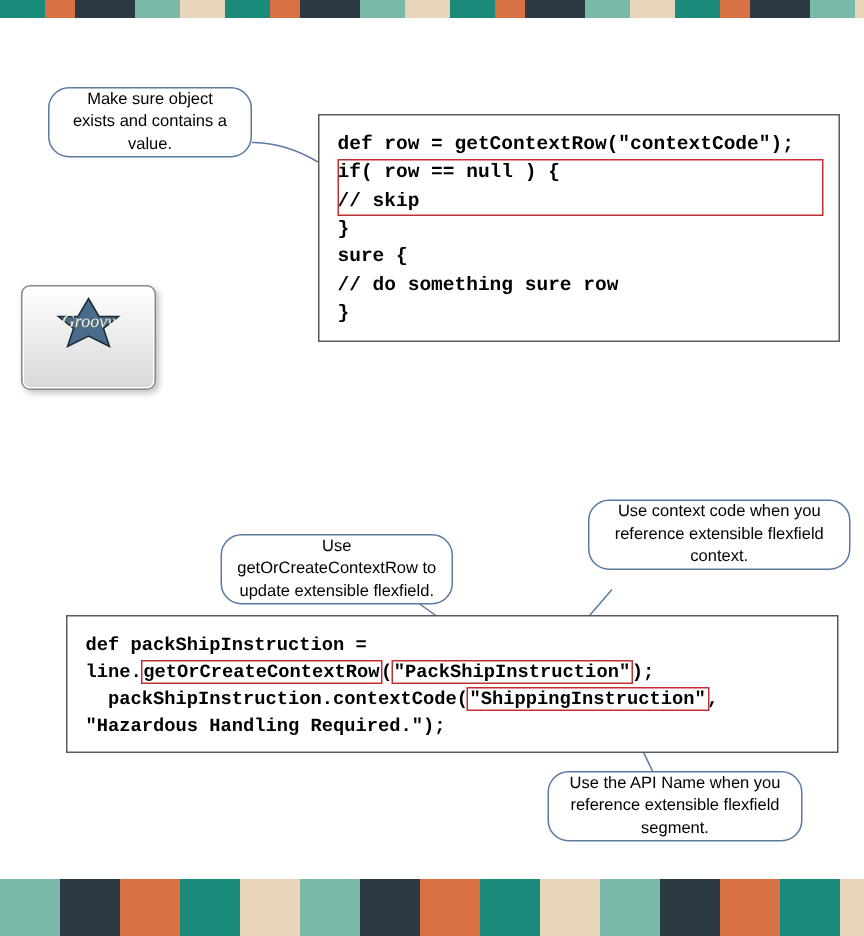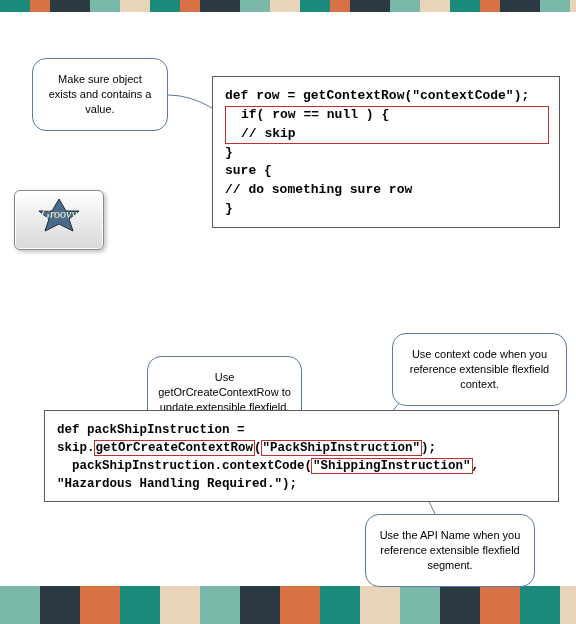--- a/index.html
+++ b/index.html
@@ -23,54 +23,53 @@
   .banner.top { top: 0; }
   .banner.bot { top: 584px; height: 40px;
     background: linear-gradient(180deg,#fff 0 2px,transparent 2px),
       repeating-linear-gradient(90deg,#7ab8aa 0 40px,#2b3a42 40px 80px,#d87244 80px 120px,#1a8a7a 120px 160px,#e8d4b8 160px 200px);
   }
   .callout {
     position: absolute;
     border: 1px solid #5a7aa0;
     background: #fff;
     border-radius: 14px;
-    padding: 13px 10px;
+    padding: 0 10px;
     font-size: 11px;
     line-height: 1.35;
     text-align: center;
     color: #000;
   }
   .codebox {
     position: absolute;
     border: 1px solid #5a5a5a;
     background: #fff;
     padding: 10px 12px;
     font-family: "Courier New", monospace;
     font-size: 13px;
     font-weight: bold;
     line-height: 1.45;
     white-space: pre;
     color: #000;
   }
   .redbox {
     outline: 1px solid #c03030;
     outline-offset: -1px;
-    padding-left: 16px;
   }
   .badge {
     position: absolute;
     left: 14px;
     top: 190px;
     width: 90px;
     border: 1px solid #888;
     background: linear-gradient(180deg,#fff,#d8d8d8);
     border-radius: 6px;
     box-shadow: 2px 2px 4px rgba(0,0,0,0.25), inset 0 0 0 1px #fff;
     text-align: left;
-    padding: 6px 4px 14px;
+    padding: 6px 4px 24px;
     text-decoration: underline;
   }
   .badge svg { display:block; margin: 0 auto 2px; }
   .badge-label {
     font-size: 11px;
     line-height: 1.2;
     color: #000;
   }
   .svglines {
     position: absolute;
@@ -109,17 +108,17 @@
   <svg width="64" height="36" viewBox="0 0 64 36">
     <polygon points="32,2 39,14 52,14 42,22 46,34 32,27 18,34 22,22 12,14 25,14" fill="#4a6b8a" stroke="#1a2a3a" stroke-width="1"></polygon>
     <text x="32" y="21" text-anchor="middle" font-family="cursive" font-size="12" fill="#f4f0d0" font-style="italic">Groovy</text>
   </svg>
 </div>
 
 <div class="callout" style="left:147px; top:330px; width:155px;margin-top:26px;">Use getOrCreateContextRow to update extensible flexfield.</div>
 <div class="callout" style="left:348px; top:333px; width:175px;margin-left:44px;">Use context code when you reference  extensible flexfield context.</div>
 
 <div class="codebox codebox2" style="left:44px; top:410px; width:515px; height:92px; font-size:12.5px;"><span>def packShipInstruction =</span>
-<span><span>skip.</span><span class="hl">getOrCreateContextRow</span><span>(</span><span class="hl">"PackShipInstruction"</span><span>);</span></span>
+<span><span>line.</span><span class="hl">getOrCreateContextRow</span><span>(</span><span class="hl">"PackShipInstruction"</span><span>);</span></span>
 <span><span>  packShipInstruction.contextCode(</span><span class="hl">"ShippingInstruction"</span><span>,</span></span>
 <span>"Hazardous Handling Required.");</span></div>
 
 <div class="callout" style="left:365px; top:514px; width:170px;">Use the API Name when you reference  extensible flexfield segment.</div>
 
 </body></html>

